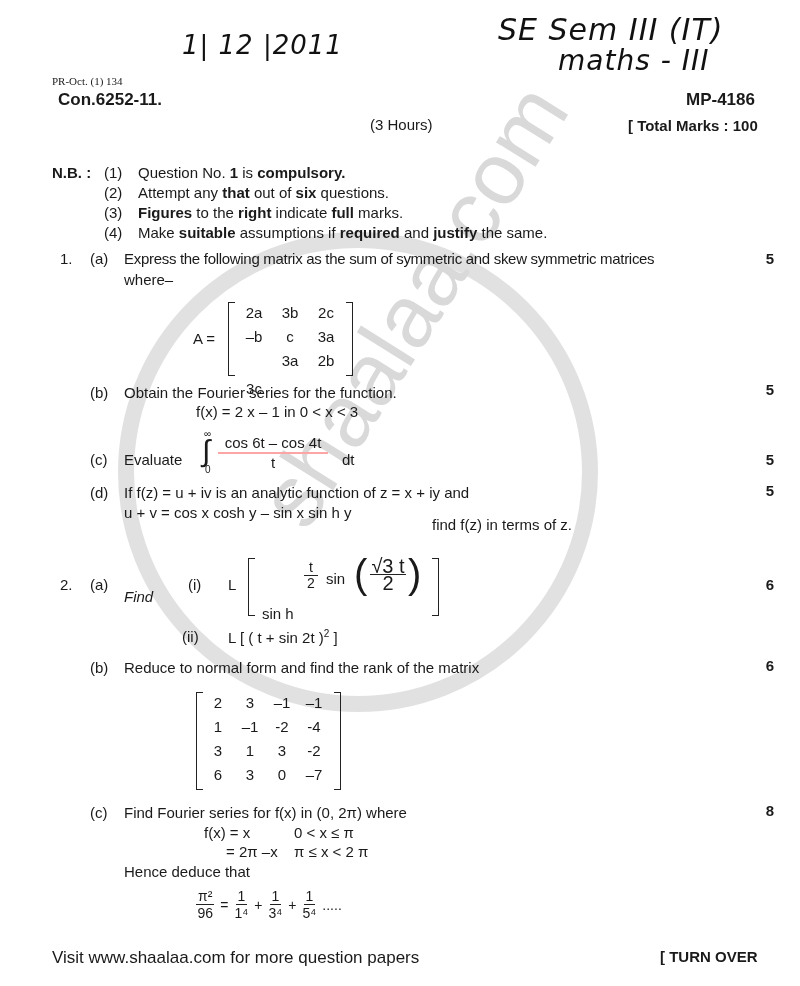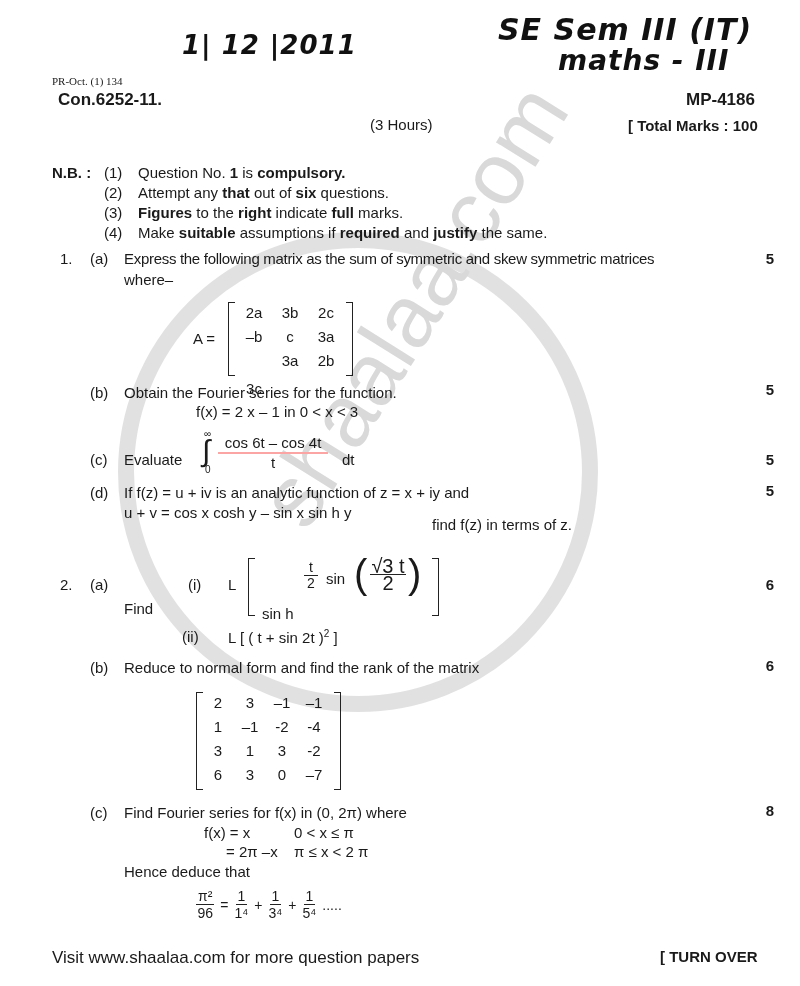--- a/index.html
+++ b/index.html
@@ -1,19 +1,19 @@
 <!DOCTYPE html>
 <html><head>
 <meta charset="utf-8">
 <style>
   html, body { margin:0; padding:0; background:#ffffff; }
   body { width:800px; height:986px; position:relative; overflow:hidden;
          font-family:"Liberation Sans", sans-serif; color:#1a1a1a; }
   .abs { position:absolute; }
-  .hand { font-family:"DejaVu Sans", sans-serif; font-style:italic; font-weight:700; color:#111; letter-spacing:1px; }
+  .hand { font-family:"DejaVu Sans", sans-serif; font-style:italic; font-weight:400; color:#111; letter-spacing:1px; }
   .bold { font-weight:bold; }
   .q { font-size:15px; }
   .marks { font-size:15px; font-weight:bold; right:26px; }
   .watermark-circle { position:absolute; left:118px; top:232px; width:480px; height:480px;
          border:16px solid #dcdcdc; border-radius:50%; box-sizing:border-box; opacity:0.85; }
   .watermark-text { position:absolute; left:238px; top:490px; font-size:88px; color:#d9d9d9;
          transform:rotate(-58deg); transform-origin:left top; white-space:nowrap; font-family:"Liberation Sans", sans-serif; }
   .bracket-l, .bracket-r { position:absolute; border:1.4px solid #222; }
   .bracket-l { border-right:none; width:6px; }
   .bracket-r { border-left:none; width:6px; }
@@ -86,21 +86,21 @@
 <div class="abs marks" style="top:451px;">5</div>
 
 <div class="abs q" style="left:90px;top:484px;">(d)</div>
 <div class="abs q" style="left:124px;top:484px;">If f(z) = u + iv is an analytic function of z = x + iy  and</div>
 <div class="abs q" style="left:124px;top:504px;">u + v = cos x cosh y – sin x sin h y</div>
 <div class="abs q" style="left:432px;top:516px;">find f(z) in terms of z.</div>
 <div class="abs marks" style="top:482px;">5</div>
 
 <div class="abs q" style="left:60px;top:576px;">2.</div>
 <div class="abs q" style="left:90px;top:576px;">(a)</div>
-<div class="abs q" style="left:124px;top:600px;">Find</div>
+<div class="abs q" style="left:124px;top:588px;font-style:italic;">Find</div>
 <div class="abs q" style="left:188px;top:576px;">(i)</div>
 <div class="abs q" style="left:228px;top:576px;">L</div>
 <div class="bracket-l" style="left:248px;top:558px;height:56px;border-width:1.6px;"></div>
 <div class="abs q" style="left:262px;top:570px;margin-top:35px;">sin h</div>
 <div class="abs" style="left:304px;top:560px;text-align:center;width:14px;font-size:14px;">
   <div style="border-bottom:1px solid #222;line-height:15px;">t</div>
   <div style="line-height:15px;">2</div>
 </div>
 <div class="abs q" style="left:326px;top:570px;">sin</div>
 <div class="abs" style="left:354px;top:552px;font-size:40px;line-height:44px;font-weight:200;">(</div>

